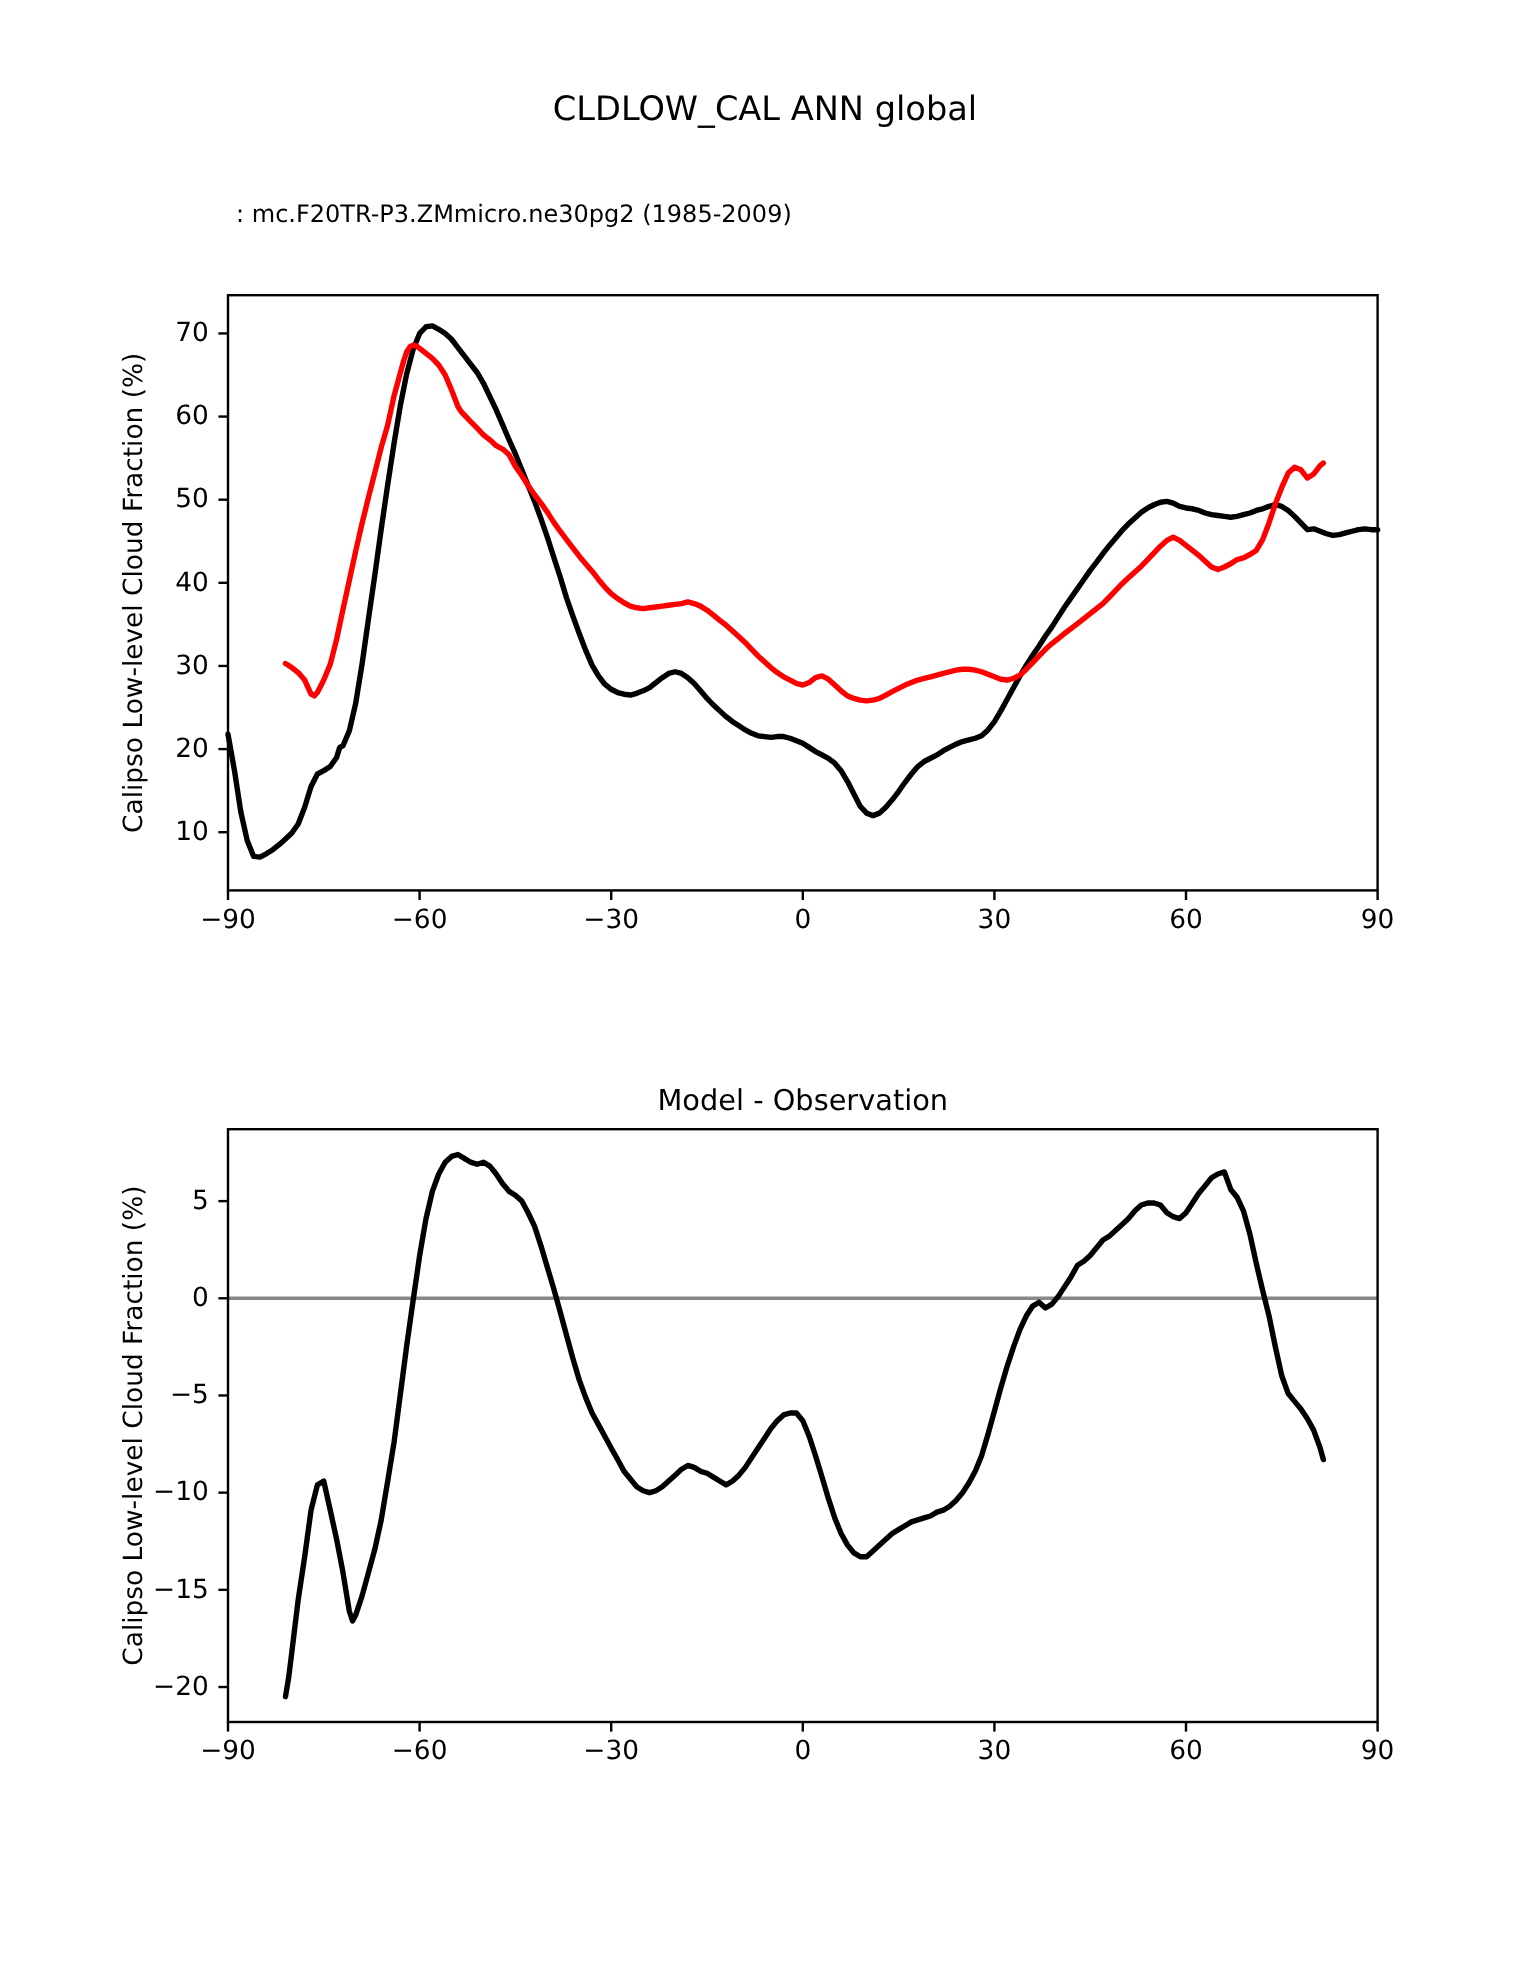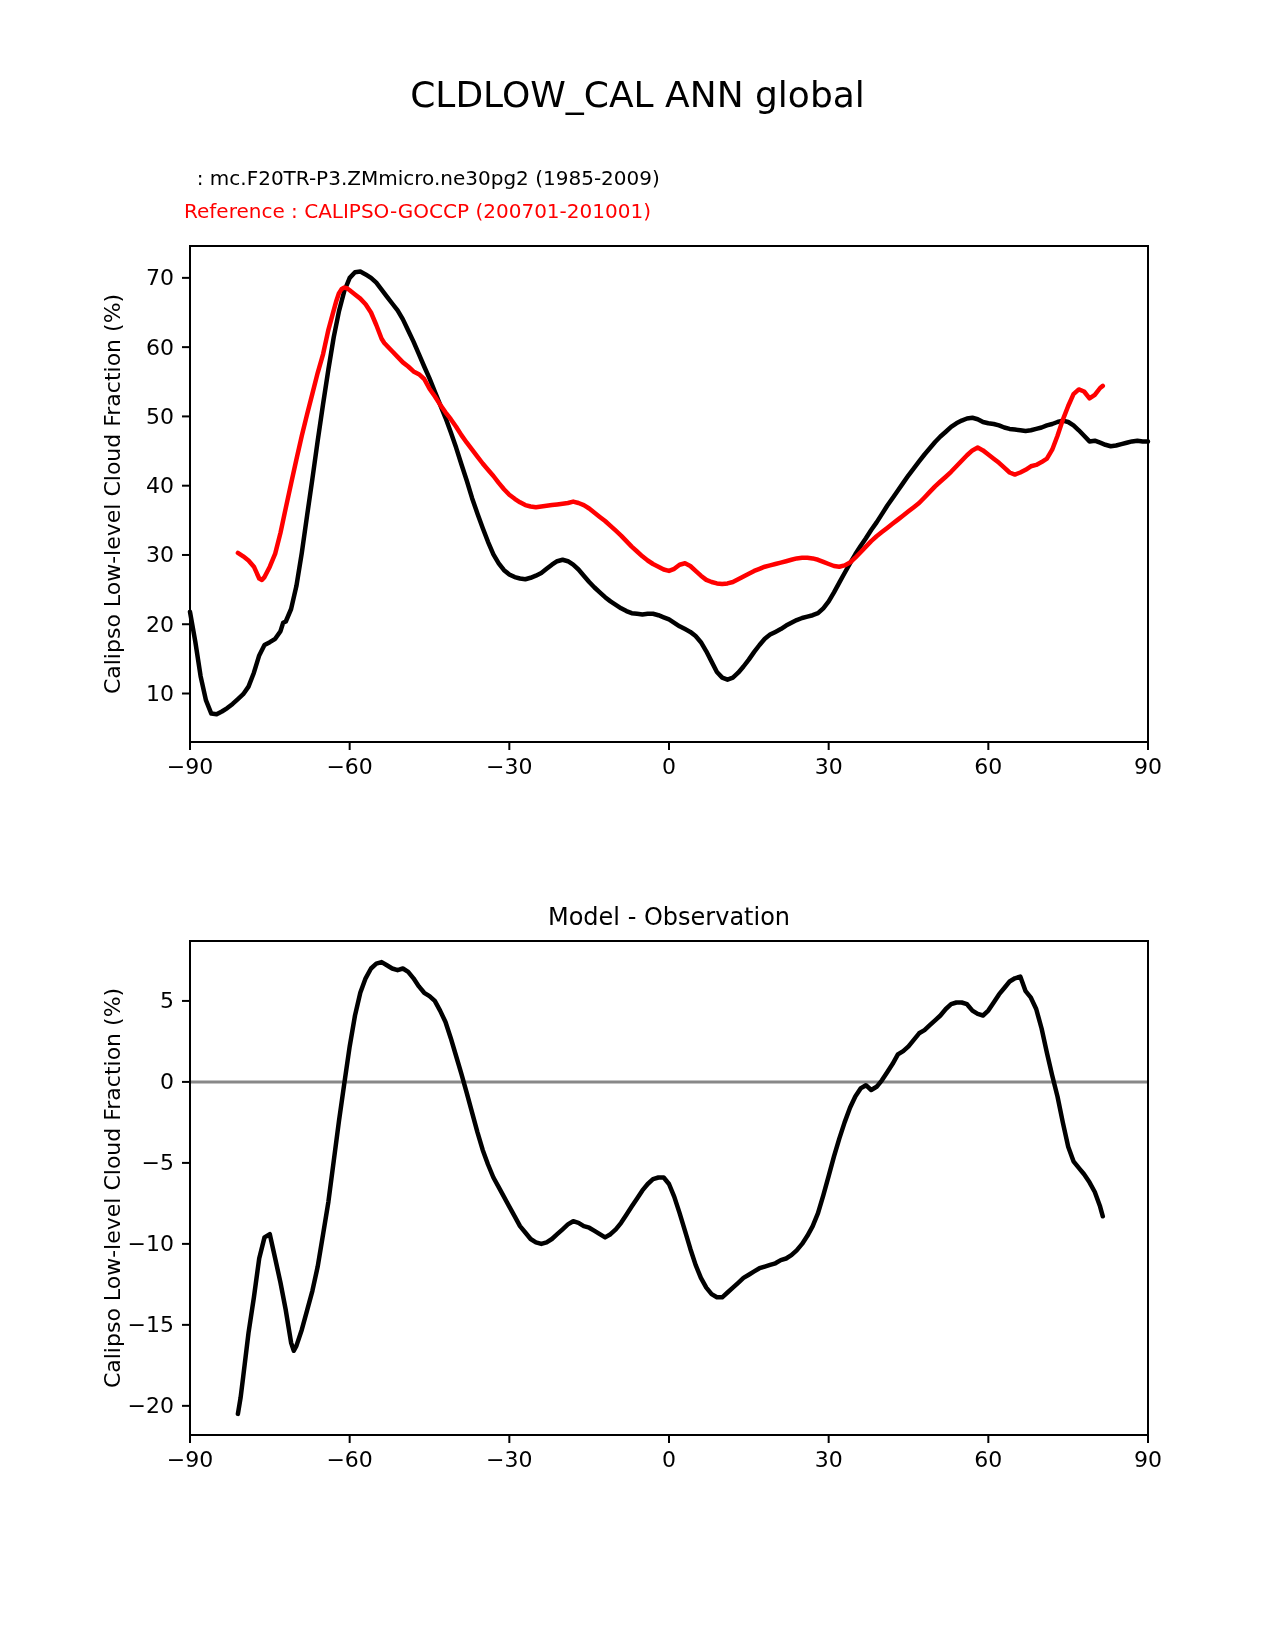--- a/index.html
+++ b/index.html
@@ -1,31 +1,30 @@
 <!DOCTYPE html>
 <html><head>
 <meta charset="utf-8">
 <style>
   html,body{margin:0;padding:0;background:#ffffff;}
   .figure{position:relative;width:1275px;height:1650px;background:#ffffff;overflow:hidden;
           font-family:"DejaVu Sans","Liberation Sans",sans-serif;}
   .fig-title{position:absolute;top:74px;left:0;width:1275px;text-align:center;
-             font-size:36px;color:#000;}
+             font-size:28px;color:#000;}
   .legend-line{position:absolute;left:184px;font-size:20px;white-space:pre;color:#000;}
   #legend-model{top:166px;}
   #legend-ref{top:199px;}
   svg text{font-family:"DejaVu Sans","Liberation Sans",sans-serif;}
 </style>
 </head>
 <body>
 
 <div class="figure">
   <div class="fig-title">CLDLOW_CAL ANN global</div>
   <div class="legend-line" id="legend-model" style="color: rgb(0, 0, 0);">  : mc.F20TR-P3.ZMmicro.ne30pg2 (1985-2009)</div>
-  <div class="legend-line" id="legend-ref" style="color: rgb(255, 0, 0);">Reference : CALIPSO-GOCCP (200701-201001)</div>
   <svg id="canvas" width="1275" height="1650" viewBox="0 0 1275 1650">
       <g>
         <polyline points="190.0,611.8 195.3,641.6 200.6,676.2 206.0,700.4 211.3,713.6 216.6,714.3 221.9,711.5 227.3,708.1 232.6,703.9 237.9,699.1 243.2,694.2 248.5,686.6 253.9,672.7 259.2,655.4 264.5,645.0 269.8,642.2 275.2,638.8 280.5,631.2 283.1,622.8 285.8,621.5 291.1,609.0 296.4,586.1 301.8,552.9 307.1,515.5 312.4,478.8 317.7,440.7 323.1,403.9 328.4,369.3 333.7,337.4 339.0,311.1 344.3,291.0 349.7,277.9 355.0,272.3 360.3,271.6 365.6,274.4 371.0,277.9 376.3,282.7 381.6,289.6 386.9,296.6 392.2,303.5 397.6,310.4 402.9,319.4 408.2,330.5 413.5,341.6 418.9,354.1 424.2,366.5 429.5,378.3 434.8,391.5 440.1,404.6 445.5,417.8 450.8,432.3 456.1,447.6 461.4,464.2 466.8,480.8 472.1,498.2 477.4,513.4 482.7,527.9 488.0,541.8 493.4,554.3 498.7,563.3 504.0,570.2 509.3,574.4 514.7,577.1 520.0,578.5 525.3,579.2 530.6,577.8 535.9,575.7 541.3,573.0 546.6,568.8 551.9,564.7 557.2,561.2 562.6,559.8 567.9,561.2 573.2,564.7 578.5,569.5 583.8,575.7 589.2,582.0 594.5,587.5 599.8,592.4 605.1,597.2 610.5,601.4 615.8,604.8 621.1,608.3 626.4,611.1 631.7,613.2 637.1,613.8 642.4,614.5 647.7,613.8 653.0,613.8 658.4,615.2 663.7,617.3 669.0,619.4 674.3,622.8 679.6,626.3 685.0,629.1 690.3,631.9 695.6,636.0 700.9,642.2 706.3,651.3 711.6,661.6 716.9,672.0 722.2,677.6 727.5,679.7 732.9,677.6 738.2,672.7 743.5,666.5 748.8,659.6 754.2,651.9 759.5,645.0 764.8,638.8 770.1,634.6 775.4,631.9 780.8,629.1 786.1,625.6 791.4,622.8 796.7,620.1 802.1,618.0 807.4,616.6 812.7,615.2 818.0,613.2 823.3,608.3 828.7,601.4 834.0,592.4 839.3,582.7 844.6,573.0 850.0,563.3 855.3,554.3 860.6,546.0 865.9,538.3 871.2,530.0 876.6,522.4 881.9,514.1 887.2,505.8 892.5,498.2 897.9,490.5 903.2,482.9 908.5,475.3 913.8,468.4 919.1,461.4 924.5,454.5 929.8,448.3 935.1,442.0 940.4,436.5 945.8,431.7 951.1,426.8 956.4,423.3 961.7,420.6 967.0,418.5 972.4,417.8 977.7,419.2 983.0,422.0 988.3,423.3 993.7,424.0 999.0,425.4 1004.3,427.5 1009.6,428.9 1014.9,429.6 1020.3,430.3 1025.6,431.0 1030.9,430.3 1036.2,428.9 1041.6,427.5 1046.9,425.4 1052.2,424.0 1057.5,422.0 1062.8,420.6 1068.2,422.0 1073.5,425.4 1078.8,430.3 1084.1,435.8 1089.5,441.4 1094.8,440.7 1100.1,442.7 1105.4,444.8 1110.7,446.2 1116.1,445.5 1121.4,444.1 1126.7,442.7 1132.0,441.4 1137.4,440.7 1142.7,441.4 1148.0,441.4" fill="none" stroke="#000000" stroke-width="4.5" stroke-linejoin="round" stroke-linecap="round"></polyline>
         <polyline points="237.9,552.9 243.2,556.3 248.5,560.5 253.9,566.7 259.2,578.5 261.9,579.9 264.5,577.1 269.8,566.7 275.2,553.6 280.5,532.8 285.8,507.9 291.1,483.6 296.4,459.4 301.8,435.8 307.1,414.3 312.4,393.6 317.7,372.8 323.1,354.1 328.4,329.8 333.7,310.4 336.4,300.7 339.0,293.1 341.7,288.9 344.3,287.6 347.0,288.3 349.7,290.3 355.0,294.5 360.3,298.6 365.6,304.2 371.0,312.5 376.3,325.0 381.6,338.8 384.3,343.0 386.9,345.8 392.2,351.3 397.6,356.8 402.9,362.4 408.2,366.5 413.5,371.4 418.9,374.2 424.2,379.0 429.5,388.7 434.8,396.3 440.1,404.6 445.5,412.3 450.8,419.2 456.1,426.8 461.4,435.1 466.8,442.7 472.1,449.7 477.4,456.6 482.7,463.5 488.0,469.8 493.4,476.0 498.7,482.9 504.0,489.2 509.3,494.7 514.7,498.8 520.0,502.3 525.3,505.1 530.6,506.5 535.9,507.2 541.3,506.5 546.6,505.8 551.9,505.1 557.2,504.4 562.6,503.7 567.9,503.0 573.2,501.6 578.5,503.0 583.8,505.1 589.2,508.5 594.5,512.7 599.8,516.9 605.1,521.0 610.5,525.9 615.8,530.7 621.1,535.6 626.4,541.1 631.7,546.6 637.1,551.5 642.4,556.3 647.7,560.5 653.0,564.0 658.4,566.7 663.7,569.5 669.0,570.9 674.3,568.8 679.6,564.7 685.0,563.3 690.3,566.0 695.6,570.9 700.9,575.7 706.3,579.9 711.6,582.0 716.9,583.4 722.2,584.1 727.5,583.4 732.9,582.0 738.2,579.2 743.5,576.4 748.8,573.7 754.2,570.9 759.5,568.8 764.8,566.7 770.1,565.4 775.4,564.0 780.8,562.6 786.1,561.2 791.4,559.8 796.7,558.4 802.1,557.7 807.4,557.7 812.7,558.4 818.0,559.8 823.3,561.9 828.7,564.0 834.0,566.0 839.3,566.7 844.6,565.4 850.0,562.6 855.3,557.7 860.6,552.2 865.9,546.6 871.2,541.1 876.6,536.3 881.9,532.1 887.2,527.9 892.5,523.8 897.9,519.6 903.2,515.5 908.5,511.3 913.8,507.2 919.1,503.0 924.5,497.5 929.8,491.9 935.1,486.4 940.4,481.5 945.8,476.7 951.1,471.8 956.4,466.3 961.7,460.7 967.0,455.2 972.4,450.4 977.7,447.6 983.0,450.4 988.3,454.5 993.7,458.7 999.0,462.8 1004.3,467.7 1009.6,472.5 1014.9,474.6 1020.3,472.5 1025.6,469.8 1030.9,466.3 1036.2,464.9 1041.6,462.1 1046.9,458.7 1052.2,449.7 1057.5,435.8 1062.8,419.9 1068.2,406.0 1073.5,394.2 1078.8,389.4 1084.1,391.5 1089.5,398.4 1094.8,394.9 1100.1,388.0 1102.8,385.9" fill="none" stroke="#ff0000" stroke-width="4.5" stroke-linejoin="round" stroke-linecap="round"></polyline>
         <rect x="190" y="246" width="958" height="496" fill="none" stroke="#000000" stroke-width="2"></rect>
         <line x1="190" y1="742" x2="190" y2="750" stroke="#000000" stroke-width="2"></line>
         <text x="190" y="758" text-anchor="middle" dominant-baseline="hanging" font-size="22" fill="#000000">−90</text>
         <line x1="349.66666666666663" y1="742" x2="349.66666666666663" y2="750" stroke="#000000" stroke-width="2"></line>
         <text x="349.66666666666663" y="758" text-anchor="middle" dominant-baseline="hanging" font-size="22" fill="#000000">−60</text>
         <line x1="509.3333333333333" y1="742" x2="509.3333333333333" y2="750" stroke="#000000" stroke-width="2"></line>

